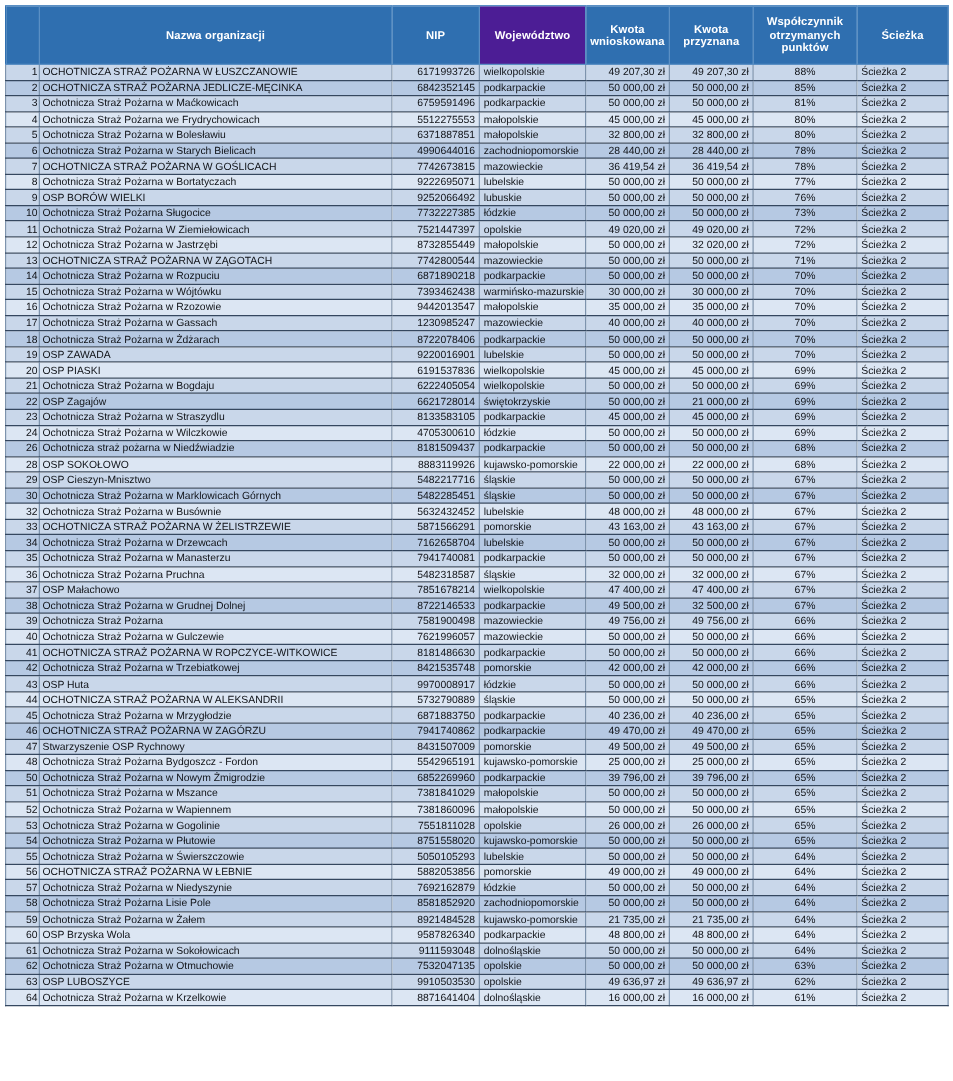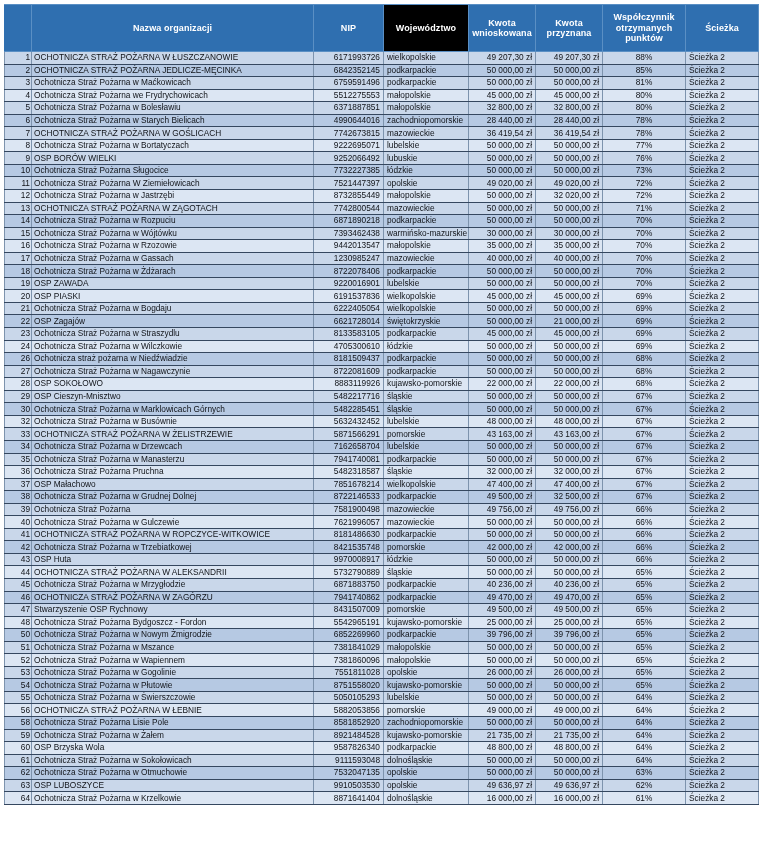--- a/index.html
+++ b/index.html
@@ -44,21 +44,21 @@
     height: 44px;
     line-height: 10.5px;
     border: 1px solid #5a8fc4;
     padding: 1px 2px;
     letter-spacing: 0.1px;
   }
   thead th.hdr-idx {
     border-left: 1px solid #2f6fb0;
   }
   thead th.hdr-woj {
-    background: #000000;
+    background: #4c1d95;
     margin-top: 36px;
   }
 
   
   tbody td {
     height: 12.55px;
     line-height: 11px;
     padding: 0 2px;
     border-top: 1px solid #35475f;
     border-bottom: 1px solid #35475f;
@@ -363,30 +363,20 @@
         <tr class="band-c">
           <td class="c-idx">26</td>
           <td class="c-name">Ochotnicza straż pożarna w Niedźwiadzie</td>
           <td class="c-nip">8181509437</td>
           <td class="c-woj">podkarpackie</td>
           <td class="c-wnio">50 000,00 zł</td>
           <td class="c-przy">50 000,00 zł</td>
           <td class="c-wsp">68%</td>
           <td class="c-scie">Ścieżka 2</td>
         </tr>
-        <tr class="band-a">
-          <td class="c-idx">27</td>
-          <td class="c-name">Ochotnicza Straż Pożarna w Nagawczynie</td>
-          <td class="c-nip">8722081609</td>
-          <td class="c-woj">podkarpackie</td>
-          <td class="c-wnio">50 000,00 zł</td>
-          <td class="c-przy">50 000,00 zł</td>
-          <td class="c-wsp">68%</td>
-          <td class="c-scie">Ścieżka 2</td>
-        </tr>
         <tr class="band-b">
           <td class="c-idx">28</td>
           <td class="c-name">OSP SOKOŁOWO</td>
           <td class="c-nip">8883119926</td>
           <td class="c-woj">kujawsko-pomorskie</td>
           <td class="c-wnio">22 000,00 zł</td>
           <td class="c-przy">22 000,00 zł</td>
           <td class="c-wsp">68%</td>
           <td class="c-scie">Ścieżka 2</td>
         </tr>
@@ -643,20 +633,30 @@
         <tr class="band-b">
           <td class="c-idx">56</td>
           <td class="c-name">OCHOTNICZA STRAŻ POŻARNA W ŁEBNIE</td>
           <td class="c-nip">5882053856</td>
           <td class="c-woj">pomorskie</td>
           <td class="c-wnio">49 000,00 zł</td>
           <td class="c-przy">49 000,00 zł</td>
           <td class="c-wsp">64%</td>
           <td class="c-scie">Ścieżka 2</td>
         </tr>
+        <tr class="band-a">
+          <td class="c-idx">57</td>
+          <td class="c-name">Ochotnicza Straż Pożarna w Niedyszynie</td>
+          <td class="c-nip">7692162879</td>
+          <td class="c-woj">łódzkie</td>
+          <td class="c-wnio">50 000,00 zł</td>
+          <td class="c-przy">50 000,00 zł</td>
+          <td class="c-wsp">64%</td>
+          <td class="c-scie">Ścieżka 2</td>
+        </tr>
         <tr class="band-c">
           <td class="c-idx">58</td>
           <td class="c-name">Ochotnicza Straż Pożarna Lisie Pole</td>
           <td class="c-nip">8581852920</td>
           <td class="c-woj">zachodniopomorskie</td>
           <td class="c-wnio">50 000,00 zł</td>
           <td class="c-przy">50 000,00 zł</td>
           <td class="c-wsp">64%</td>
           <td class="c-scie">Ścieżka 2</td>
         </tr>

